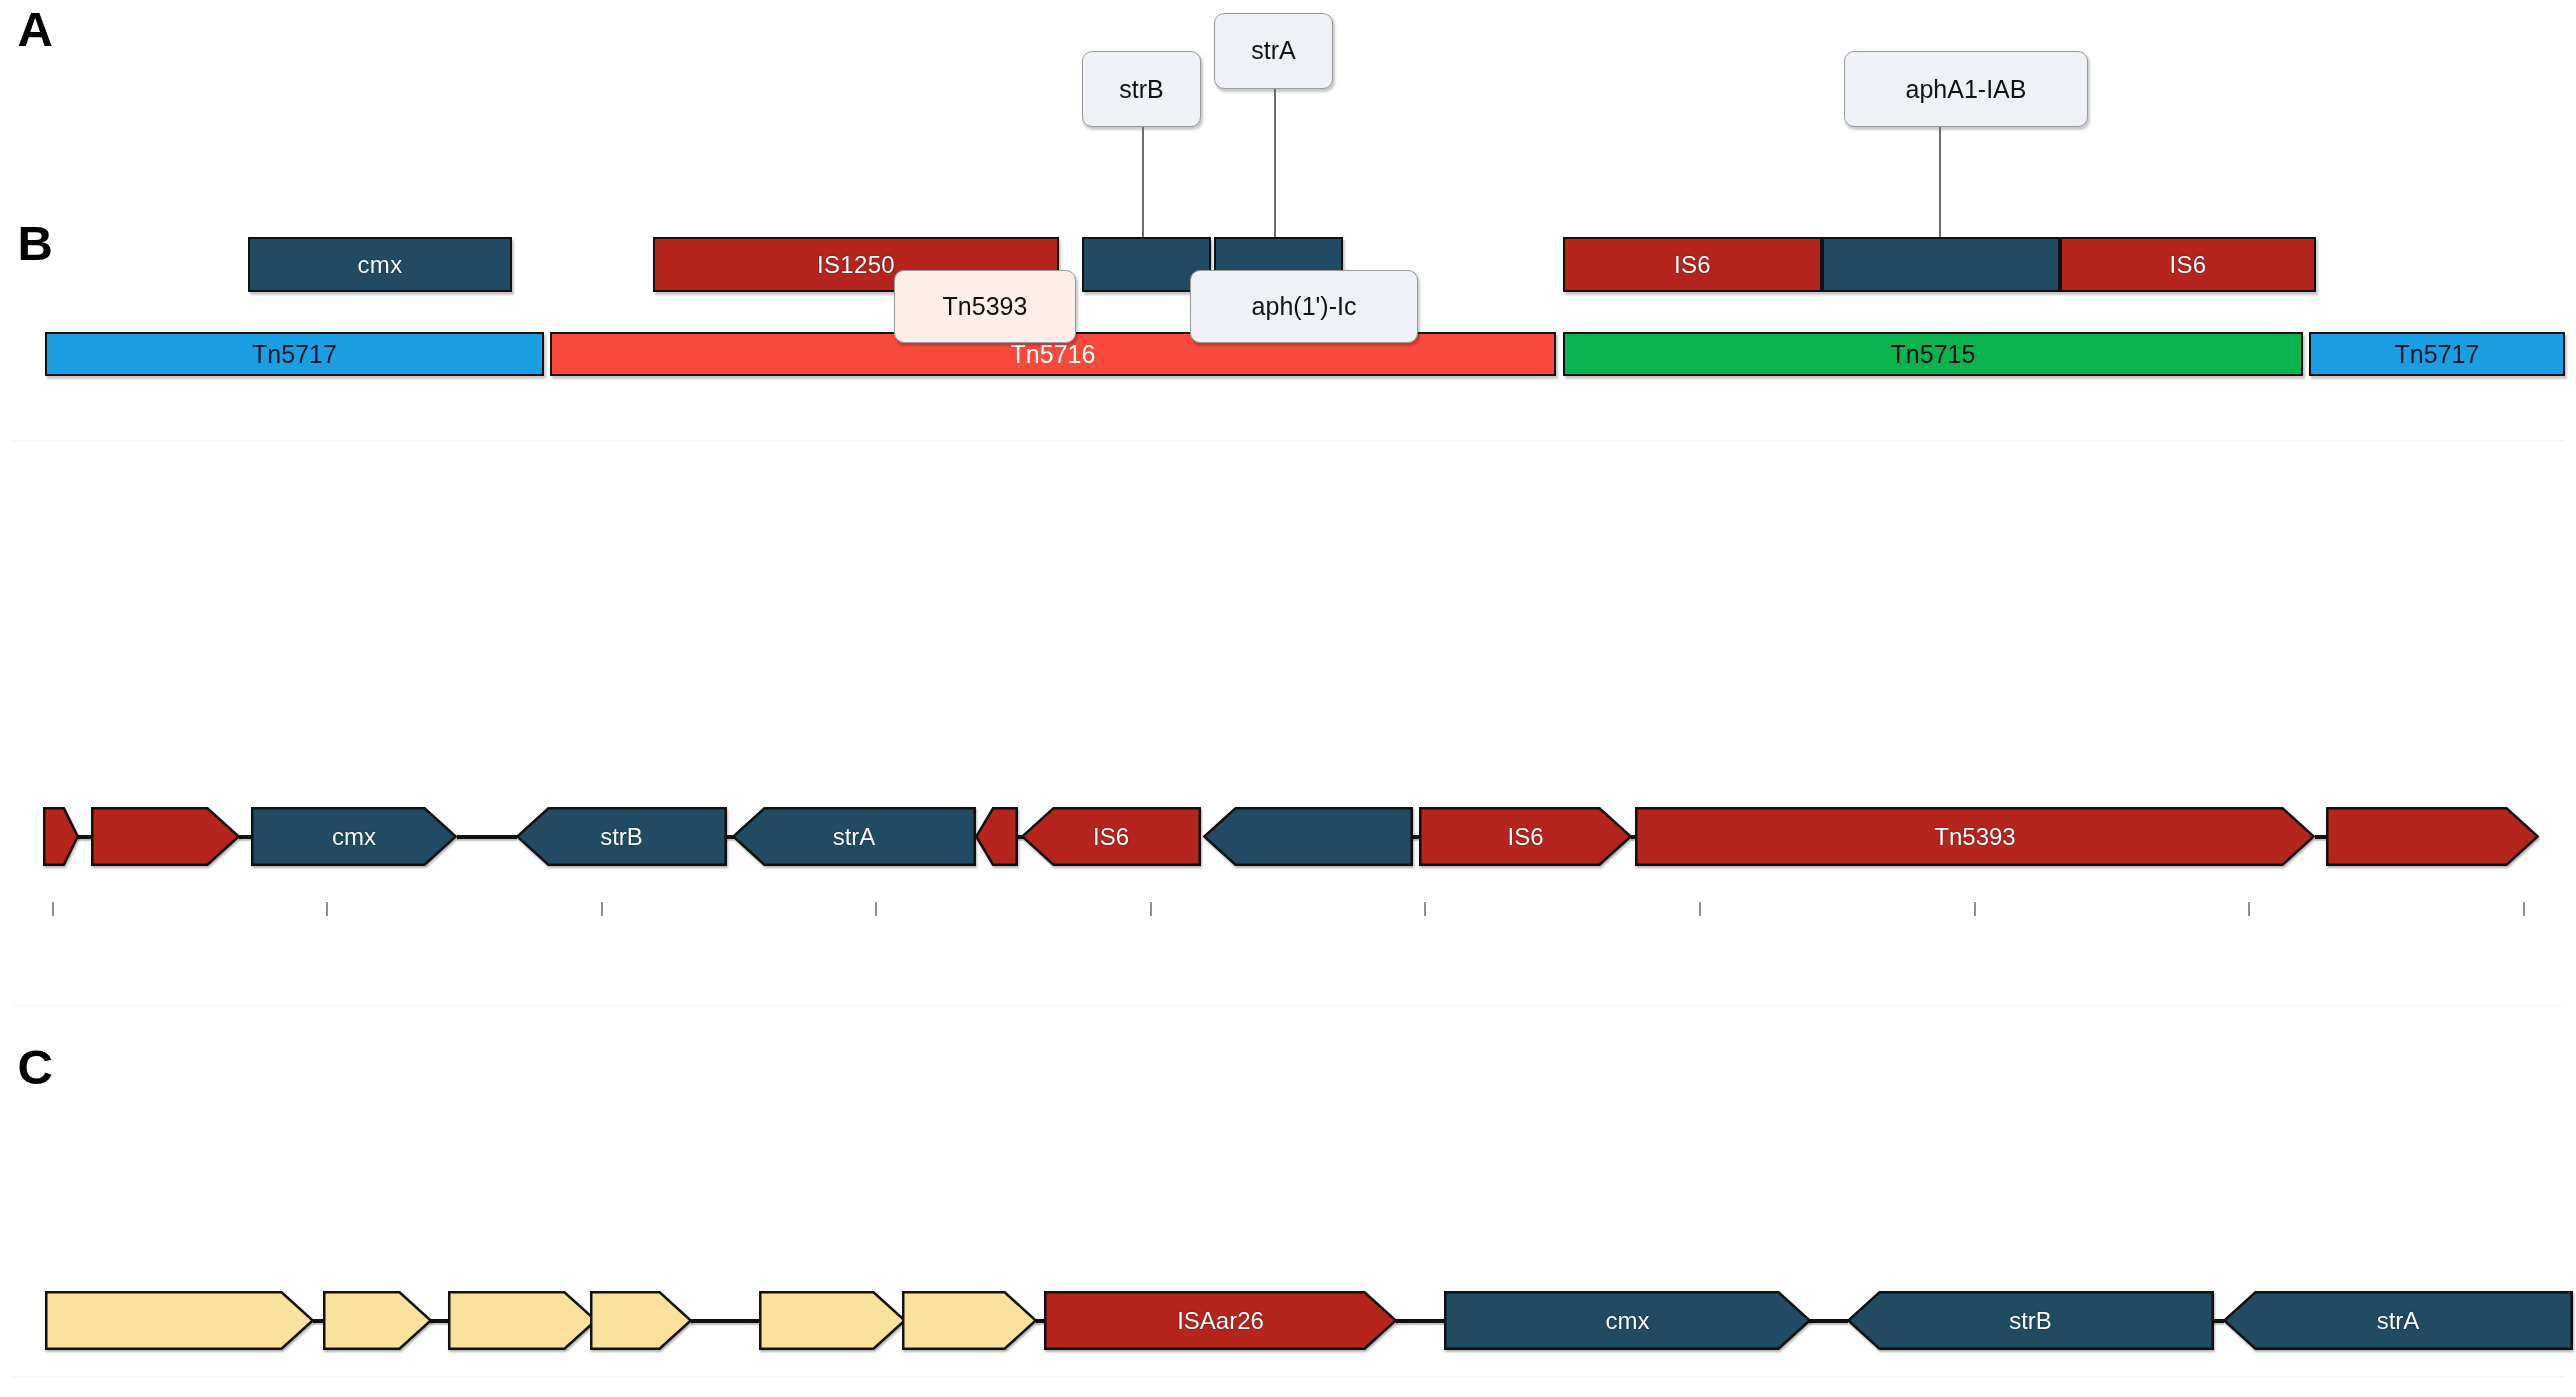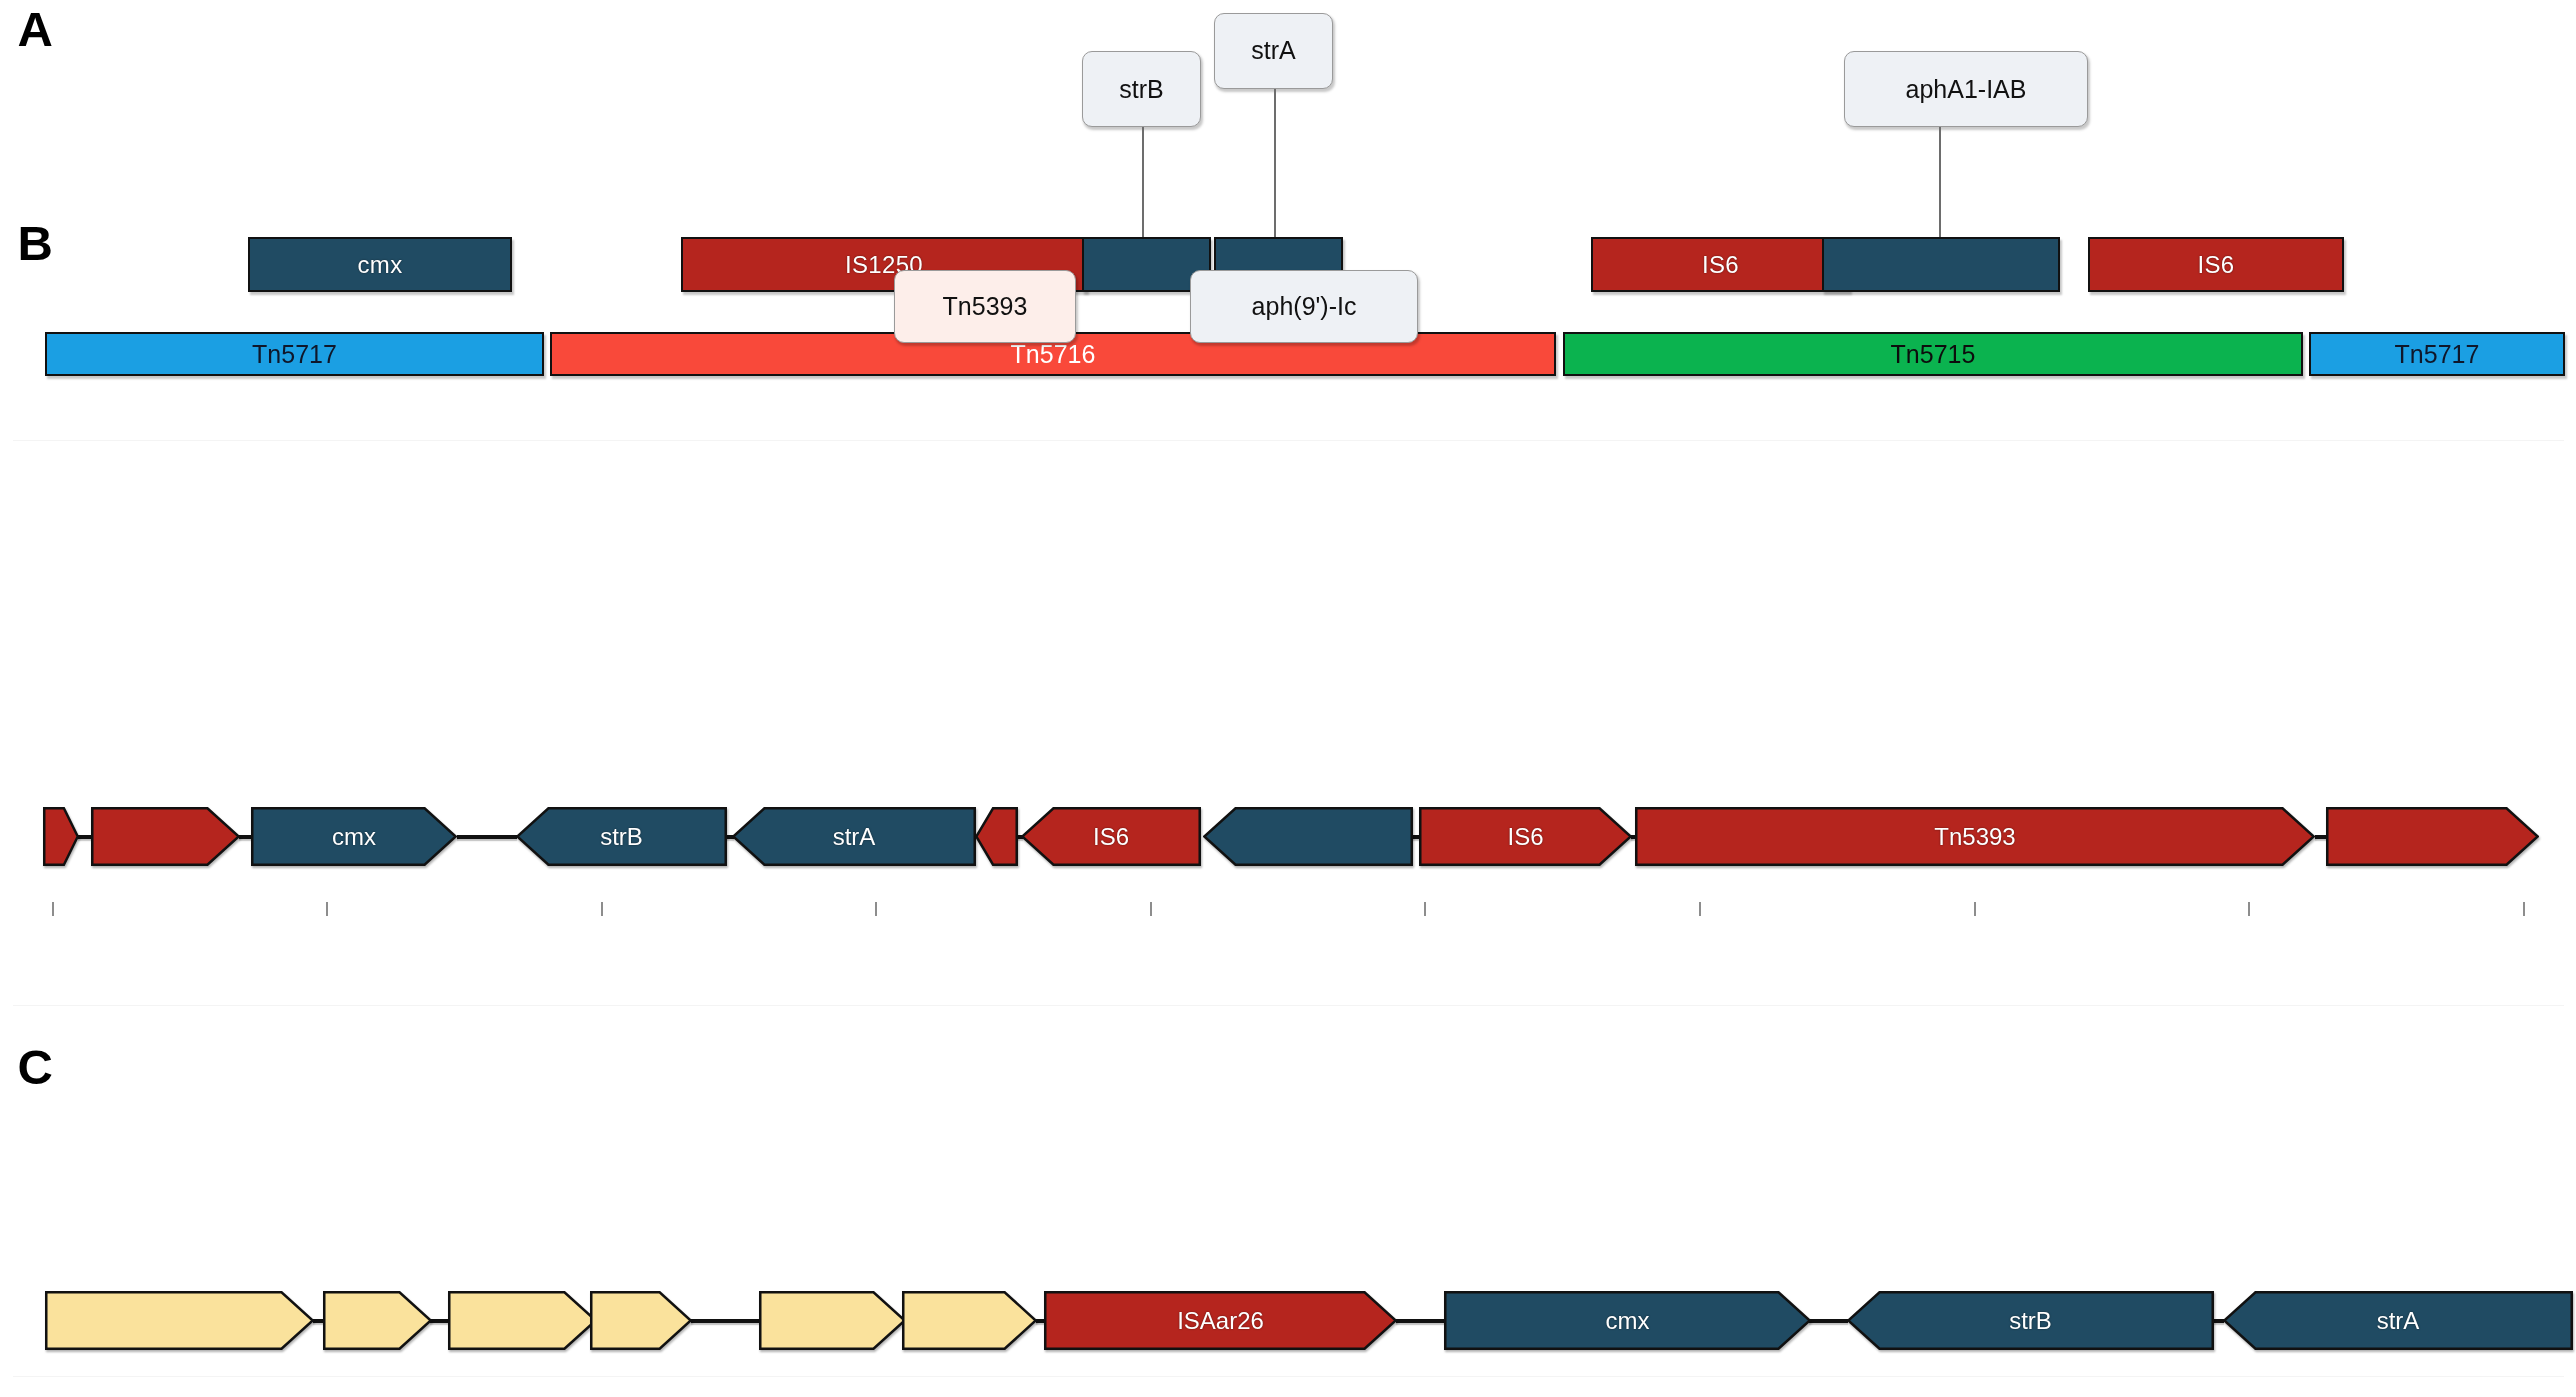--- a/index.html
+++ b/index.html
@@ -15,21 +15,21 @@
   .feat{
     position:absolute;box-sizing:border-box;
     border:2.5px solid #111;
     display:flex;align-items:center;justify-content:center;
     color:#ffffff;font-size:24px;letter-spacing:0.3px;
     font-family:"Liberation Sans",sans-serif;
     text-shadow:0 0 1.9px rgba(0,0,0,.55);
     box-shadow:1.9px 2.5px 1.9px rgba(0,0,0,.22);
   }
   .feat.dark{background:#204B63;}
-  .feat.red{background:#B5251E;margin-left:28px;}
+  .feat.red{background:#B5251E;}
 
   
   .tnbar{
     position:absolute;box-sizing:border-box;
     border:2.5px solid #111;
     display:flex;align-items:center;justify-content:center;
     font-size:25px;font-family:"Liberation Sans",sans-serif;
     box-shadow:1.9px 2.5px 1.9px rgba(0,0,0,.22);
   }
   .tnbar.blue{background:#1B9FE3;color:#0f172a;}
@@ -134,21 +134,21 @@
   <div class="baseline" style="left:12.6px;top:440px;width:2551px;"></div>
 
   <div class="panel-letter" style="left:17.6px;top:220px;top:219px;">B</div>
 
   <div id="B-callouts">
       <div class="callout pink" style="left: 894px; top: 270px; min-width: 182px; height: 73px;">
         <span>Tn5393</span>
       </div>
       <div class="callout-stem" style="left: 985px; top: 343px;"></div>
       <div class="callout" style="left: 1190px; top: 270px; min-width: 228px; height: 73px;">
-        <span>aph(9')-Ic</span>
+        <span>aph(1')-Ic</span>
       </div>
       <div class="callout-stem" style="left: 1304px; top: 343px;"></div>
     </div>
   <div id="B-genes">
       <div class="connector" style="left: 78px; top: 835px; width: 14px;"></div>
       <div class="connector" style="left: 239px; top: 835px; width: 14px;"></div>
       <div class="connector" style="left: 457px; top: 835px; width: 60px;"></div>
       <div class="connector" style="left: 726px; top: 835px; width: 7.5px;"></div>
       <div class="connector" style="left: 1017px; top: 835px; width: 5.8px;"></div>
       <div class="connector" style="left: 1411px; top: 835px; width: 9px;"></div>

